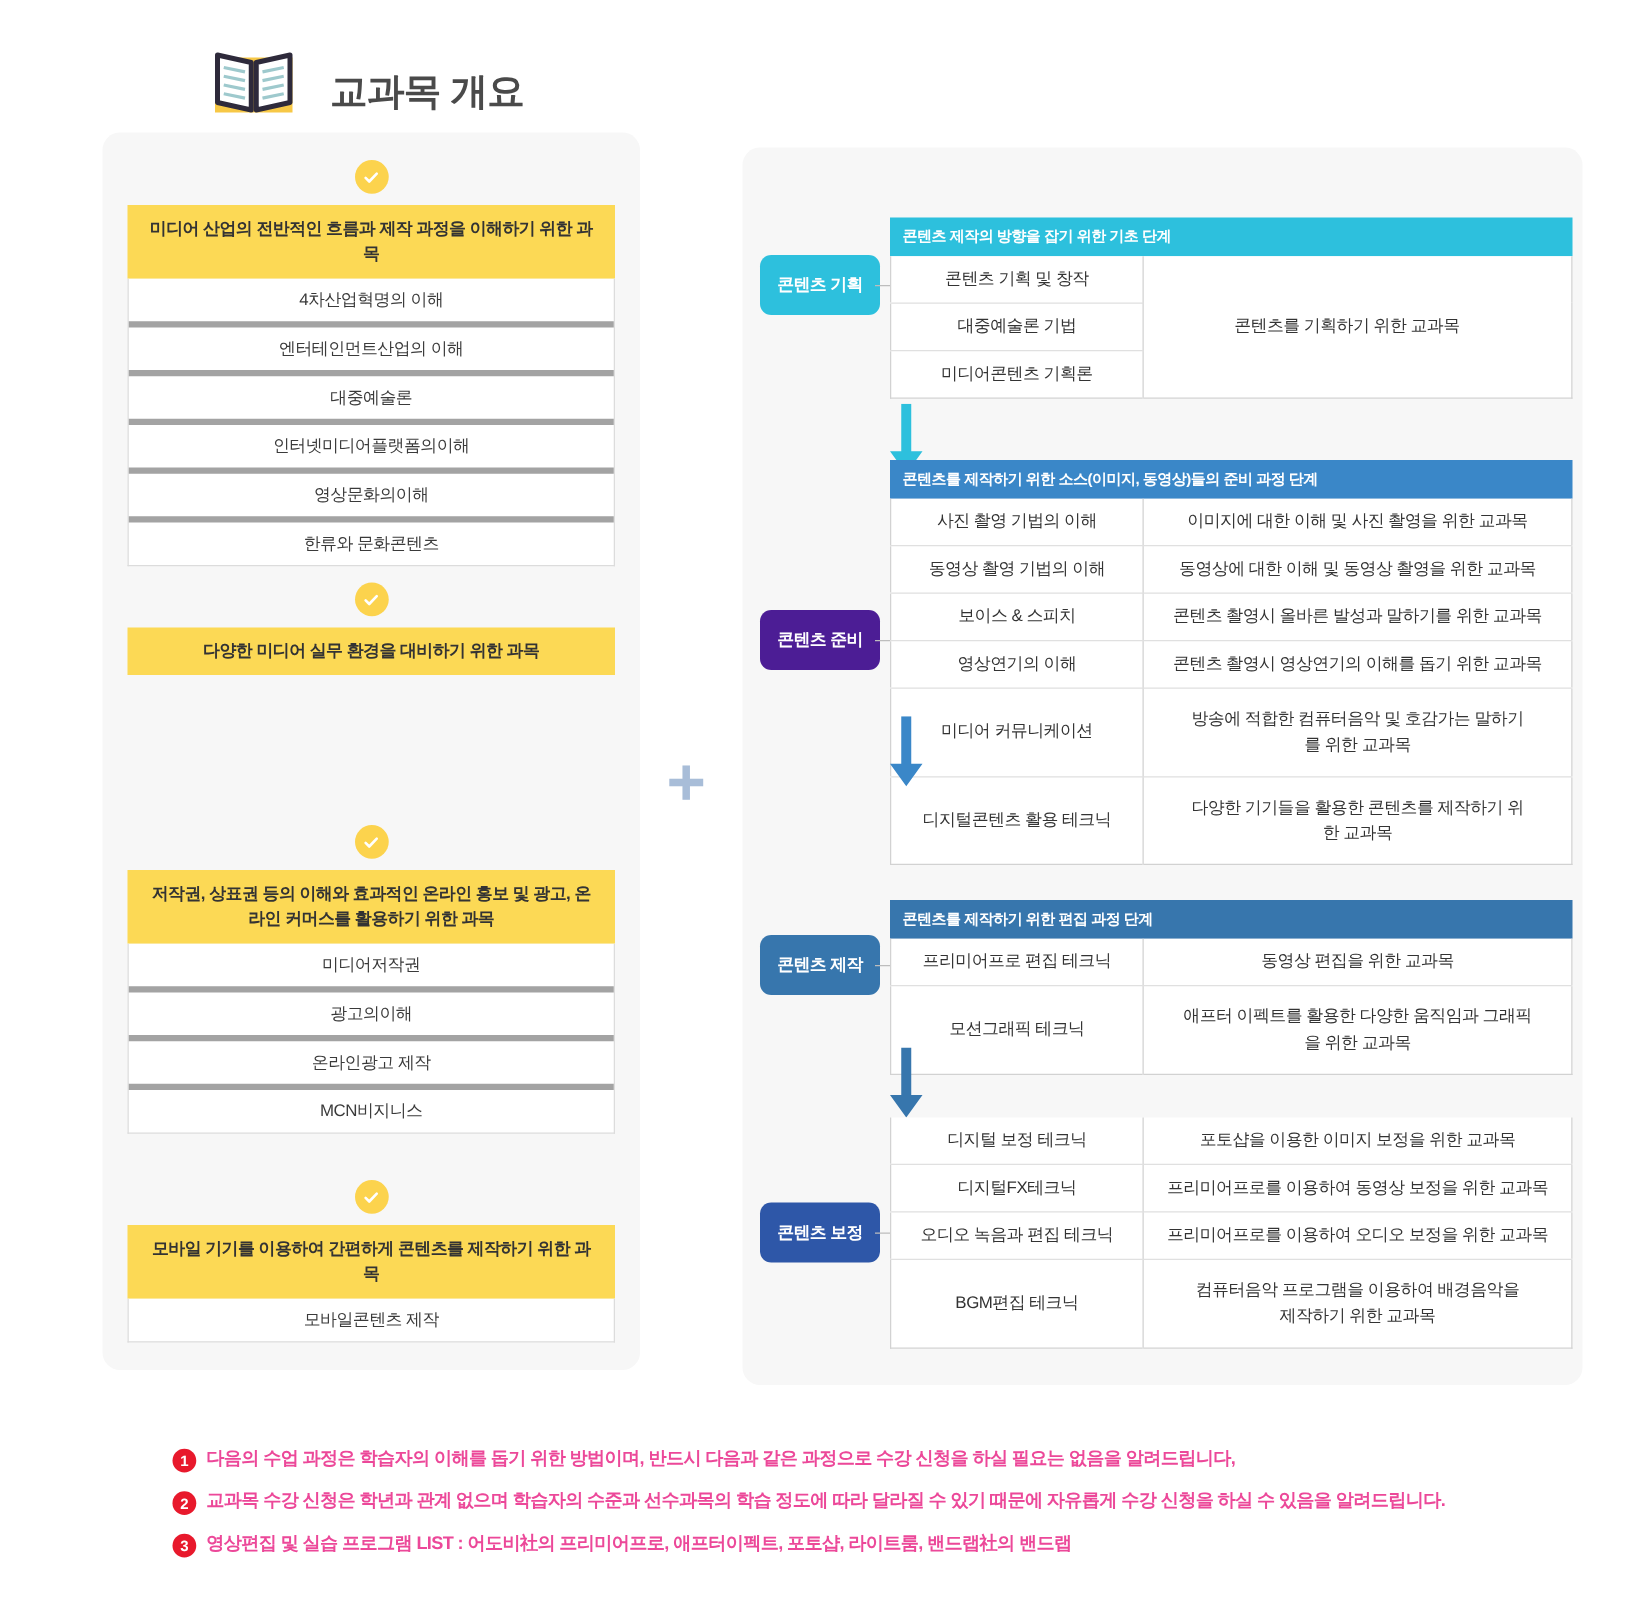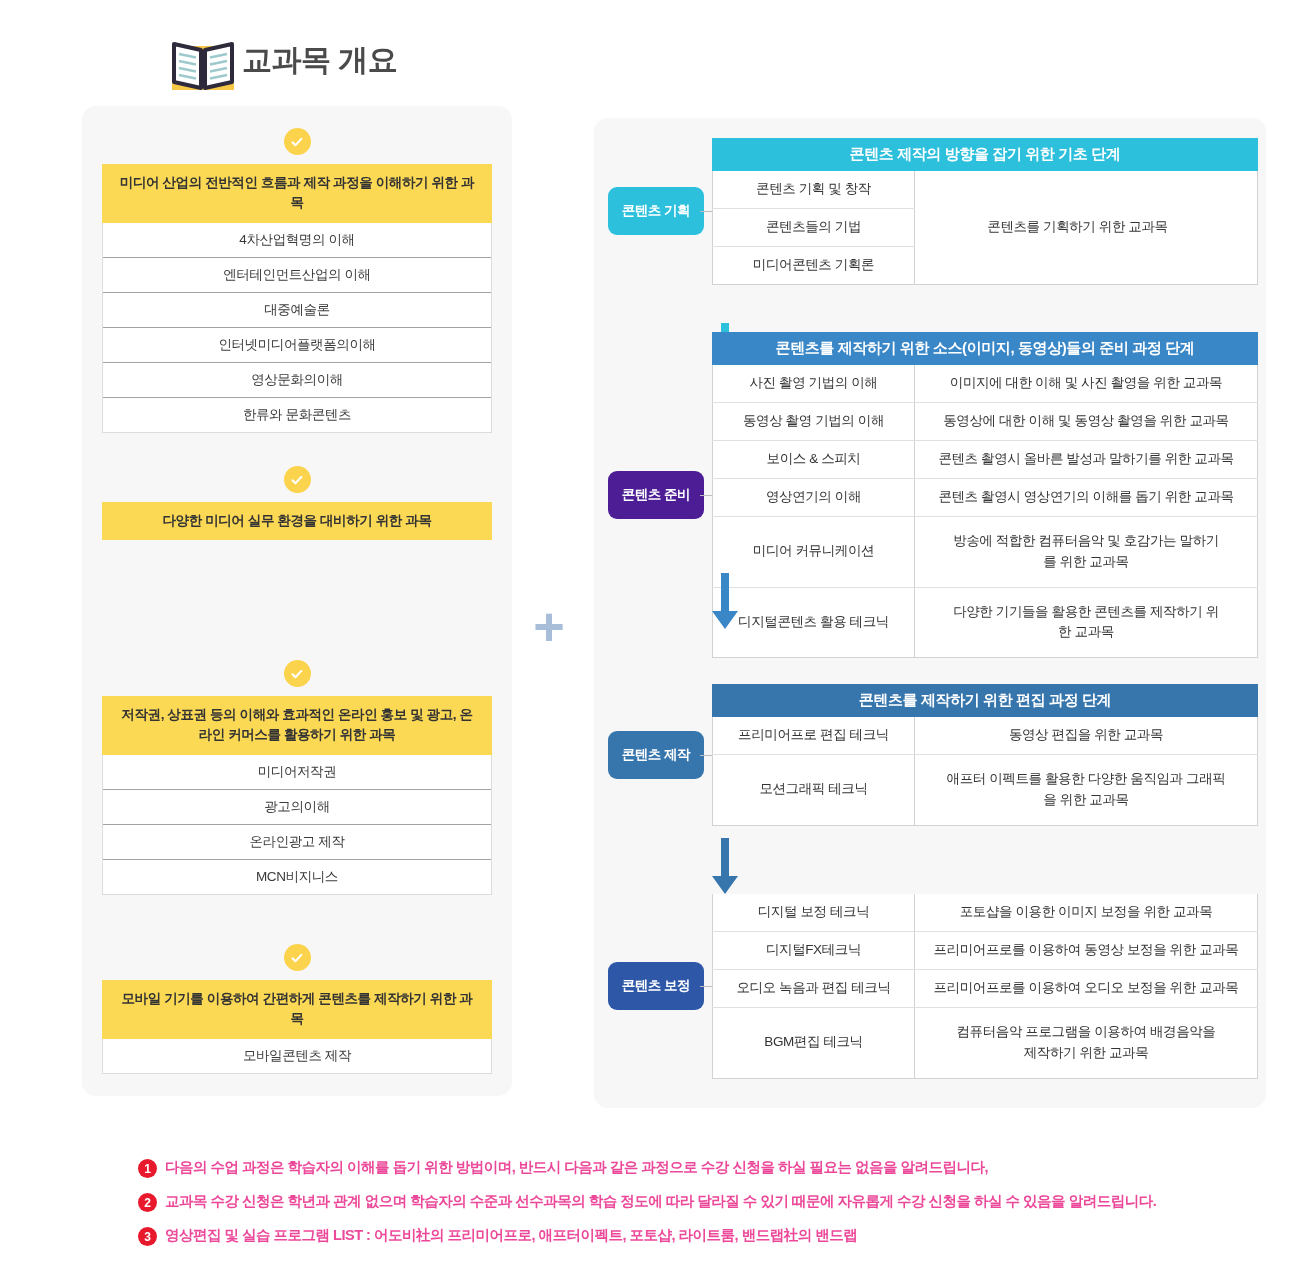--- a/index.html
+++ b/index.html
@@ -15,22 +15,22 @@
     overflow: hidden;
     background: #ffffff;
   }
 
   
   .title-row {
     position: absolute;
     left: 170px;
     top: 40px;
     display: flex;
-    align-items: flex-start;
-    gap: 6px;
+    align-items: flex-end;
+    gap: 28px;
   }
   .book-icon { width: 66px; height: 54px; display: block; }
   .title-text {
     font-size: 30px;
     font-weight: bold;
     color: #4a4a4a;
     letter-spacing: -0.5px;
     white-space: nowrap;
   }
 
@@ -75,21 +75,21 @@
     padding: 9px 14px;
     line-height: 1.5;
     letter-spacing: -0.4px;
   }
   .lgroup-list { border: 1px solid #dcdcdc; border-top: none; background: #ffffff; }
   .lgroup-item {
     font-size: 13.5px;
     color: #3a3a3a;
     text-align: center;
     padding: 8px 6px;
-    border-bottom: 1px solid #a3a3a3;
+    border-bottom: 5px solid #a3a3a3;
     letter-spacing: -0.4px;
   }
   .lgroup-item:last-child { border-bottom: none; }
 
   
   .stage { position: absolute; left: 14px; width: 650px; }
   .stage-inner { display: flex; align-items: stretch; }
   .badge-col {
     width: 104px;
     display: flex;
@@ -112,25 +112,25 @@
     position: absolute;
     right: 0;
     top: 50%;
     width: 12px;
     height: 1px;
     background: #bdbdbd;
   }
   .stage-table { flex: 1 1 auto; }
   .stage-header {
     color: #ffffff;
-    font-size: 15px;
-    font-weight: bold;
-    text-align: center;
+    font-size: 12px;
+    font-weight: bold;
     padding: 7px 10px;
     letter-spacing: -0.4px;
+    margin-top: 36px;
   }
   .stage-rows {
     border: 1px solid #d2d2d2;
     border-top: none;
     background: #ffffff;
     display: table;
     width: 100%;
     box-sizing: border-box;
     border-collapse: collapse;
     padding-left: 28px;
@@ -286,21 +286,21 @@
           <span class="connector"></span>
         </div>
         <div class="stage-table">
           <div class="stage-header" style="background:#2dc0dd;">콘텐츠 제작의 방향을 잡기 위한 기초 단계</div>
           <div class="stage-rows" style="position: relative;">
             <div class="stage-row merged">
               <div class="cell-name">콘텐츠 기획 및 창작</div>
               <div class="cell-desc" rowspan="3" style="border-bottom: none; position: absolute; inset: 0px 0px 0px 185px; display: flex; align-items: center; justify-content: center;">콘텐츠를 기획하기 위한 교과목</div>
             </div>
             <div class="stage-row">
-              <div class="cell-name">콘텐츠들의 기법</div>
+              <div class="cell-name">대중예술론 기법</div>
             </div>
             <div class="stage-row">
               <div class="cell-name">미디어콘텐츠 기획론</div>
             </div>
           </div>
         </div>
       </div>
     </div>
 
     <div class="arrow" style="left:114px; top:205px;">

